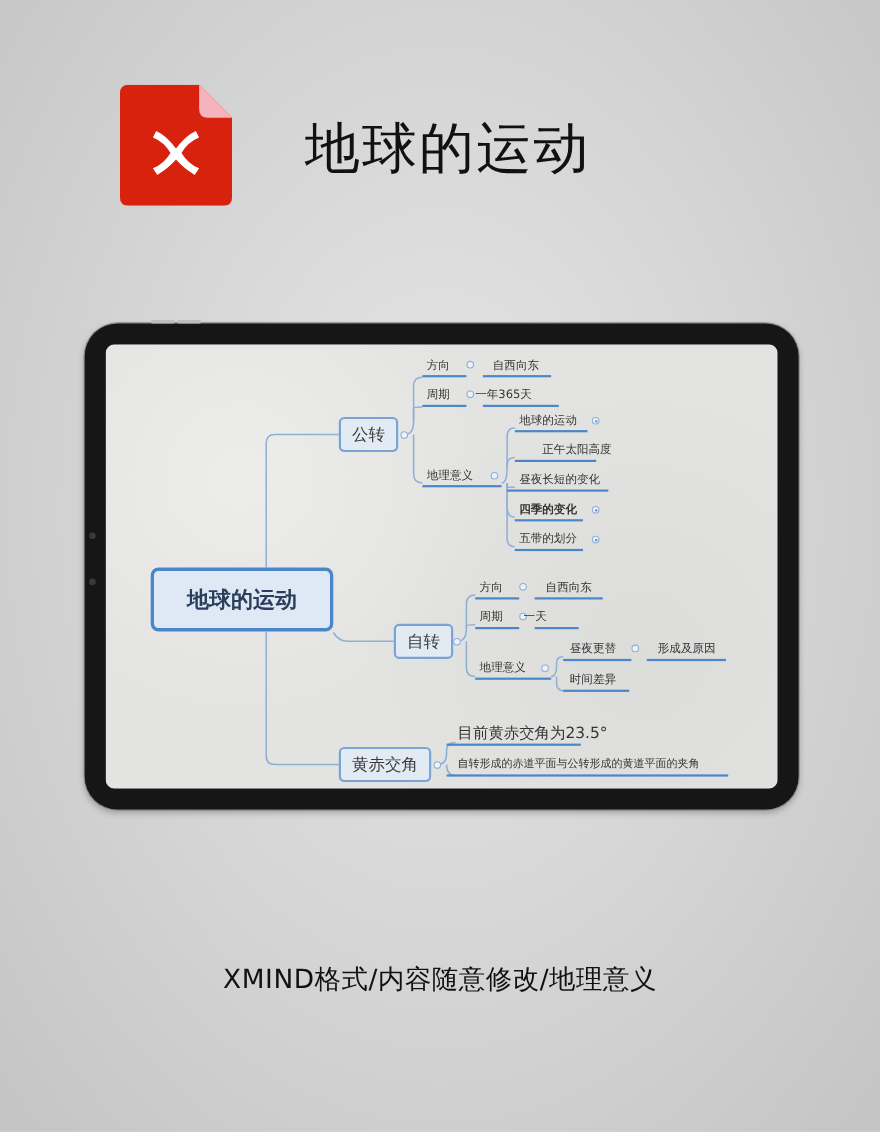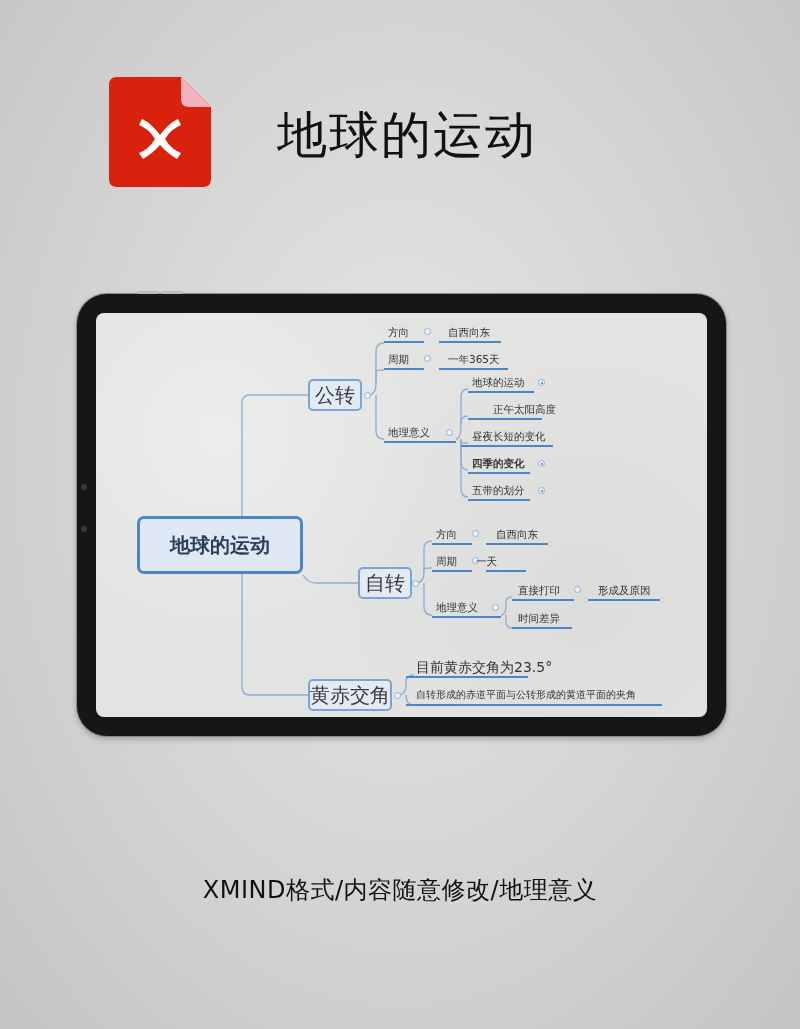--- a/index.html
+++ b/index.html
@@ -34,21 +34,21 @@
   .root {
     position:absolute; left:41px; top:203px; width:166px; height:58px;
     border:3px solid #4a86c8; border-radius:7px; background:#dfe9f5;
     box-sizing:border-box; display:flex; align-items:center; justify-content:center;
     font-size:20px; font-weight:bold; color:#2b3e5c;
   }
   .main {
     position:absolute; height:32px; box-sizing:border-box;
     border:2px solid #7aa4d4; border-radius:5px; background:#e2eaf4;
     display:flex; align-items:center; justify-content:center;
-    font-size:20px; color:#3a3a3a;
+    font-size:15px; color:#3a3a3a;
   }
   .leaf { position:absolute; font-size:10.5px; color:#333; height:14px; line-height:14px; white-space:nowrap; }
   .uline { position:absolute; height:2px; background:#4a86c8; }
   .knob {
     position:absolute; width:7px; height:7px; border-radius:50%;
     border:1px solid #8fb0d6; background:#edf2f8; box-sizing:border-box;
   }
   .knob.plus::after {
     content:""; position:absolute; left:2px; top:2px; width:1.5px; height:1.5px; background:#5b86bb; border-radius:50%;
   }
@@ -111,21 +111,21 @@
 
     <div class="leaf" style="left:292px;top:12px;">方向</div>
     <div class="uline" style="left:288px;top:28px;width:40px;"></div>
     <div class="knob" style="left:328px;top:15px;"></div>
     <div class="leaf" style="left:352px;top:12px;">自西向东</div>
     <div class="uline" style="left:343px;top:28px;width:62px;"></div>
 
     <div class="leaf" style="left:292px;top:39px;">周期</div>
     <div class="uline" style="left:288px;top:55px;width:40px;"></div>
     <div class="knob" style="left:328px;top:42px;"></div>
-    <div class="leaf" style="left:352px;top:39px;text-align:center;">一年365天</div>
+    <div class="leaf" style="left:336px;top:39px;text-align:center;">一年365天</div>
     <div class="uline" style="left:343px;top:55px;width:69px;"></div>
 
     <div class="leaf" style="left:292px;top:112px;">地理意义</div>
     <div class="uline" style="left:288px;top:128px;width:72px;"></div>
     <div class="knob" style="left:350px;top:116px;"></div>
 
     <div class="leaf" style="left:376px;top:62px;">地球的运动</div>
     <div class="uline" style="left:372px;top:78px;width:66px;"></div>
     <div class="knob plus" style="left:442px;top:66px;"></div>
 
@@ -155,21 +155,21 @@
     <div class="leaf" style="left:340px;top:241px;">周期</div>
     <div class="uline" style="left:336px;top:257px;width:40px;"></div>
     <div class="knob" style="left:376px;top:244px;"></div>
     <div class="leaf" style="left:380px;top:241px;">一天</div>
     <div class="uline" style="left:390px;top:257px;width:40px;"></div>
 
     <div class="leaf" style="left:340px;top:287px;">地理意义</div>
     <div class="uline" style="left:336px;top:303px;width:69px;"></div>
     <div class="knob" style="left:396px;top:291px;"></div>
 
-    <div class="leaf" style="left:422px;top:270px;">直接打印</div>
+    <div class="leaf" style="left:422px;top:270px;">昼夜更替</div>
     <div class="uline" style="left:416px;top:286px;width:62px;"></div>
     <div class="knob" style="left:478px;top:273px;"></div>
     <div class="leaf" style="left:502px;top:270px;">形成及原因</div>
     <div class="uline" style="left:492px;top:286px;width:72px;"></div>
 
     <div class="leaf" style="left:422px;top:298px;">时间差异</div>
     <div class="uline" style="left:416px;top:314px;width:60px;"></div>
 
     <div class="main" style="left:212px;top:366px;width:84px;text-align:center;">黄赤交角</div>
     <div class="knob" style="left:298px;top:379px;"></div>

